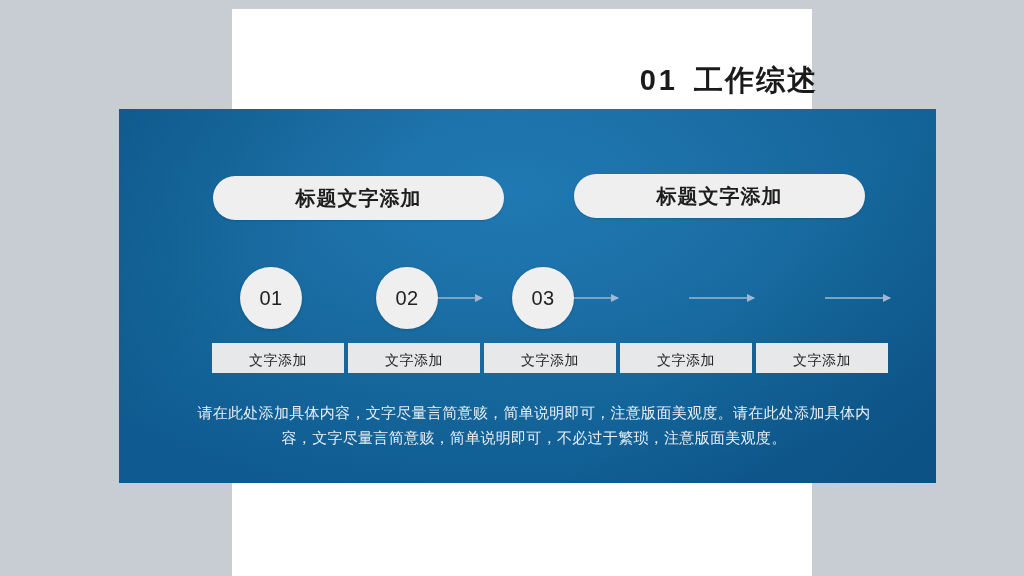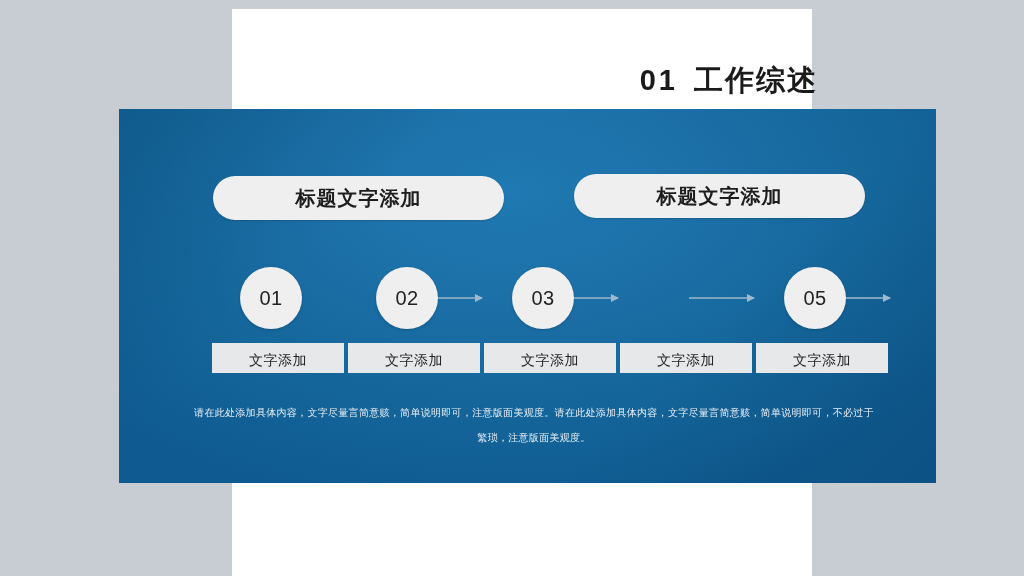--- a/index.html
+++ b/index.html
@@ -127,21 +127,21 @@
     color:#1f1f1f;
     letter-spacing:.5px;
   }
 
   
   .body-text{
     position:absolute;
     left:72px; top:288px;
     width:680px;
     text-align:center;
-    font-size:10px;
+    font-size:15px;
     line-height:25px;
     color:#e9eff5;
     letter-spacing:.3px;
     z-index:3;
   }
 </style>
 </head>
 <body>
 
 <div class="white-panel"></div>
@@ -168,23 +168,20 @@
 
     <div class="circle" style="left:115px;">
       <span>01</span>
     </div>
     <div class="circle" style="left:251px;">
       <span>02</span>
     </div>
     <div class="circle" style="left:387px;">
       <span>03</span>
     </div>
-    <div class="circle" style="left:659px;">
-      <span>05</span>
-    </div>
   </div>
 
   <div class="labels">
     <div class="label-box" style="left:87px;">
       <span>文字添加</span>
     </div>
     <div class="label-box" style="left:223px;">
       <span>文字添加</span>
     </div>
     <div class="label-box" style="left:359px;">

